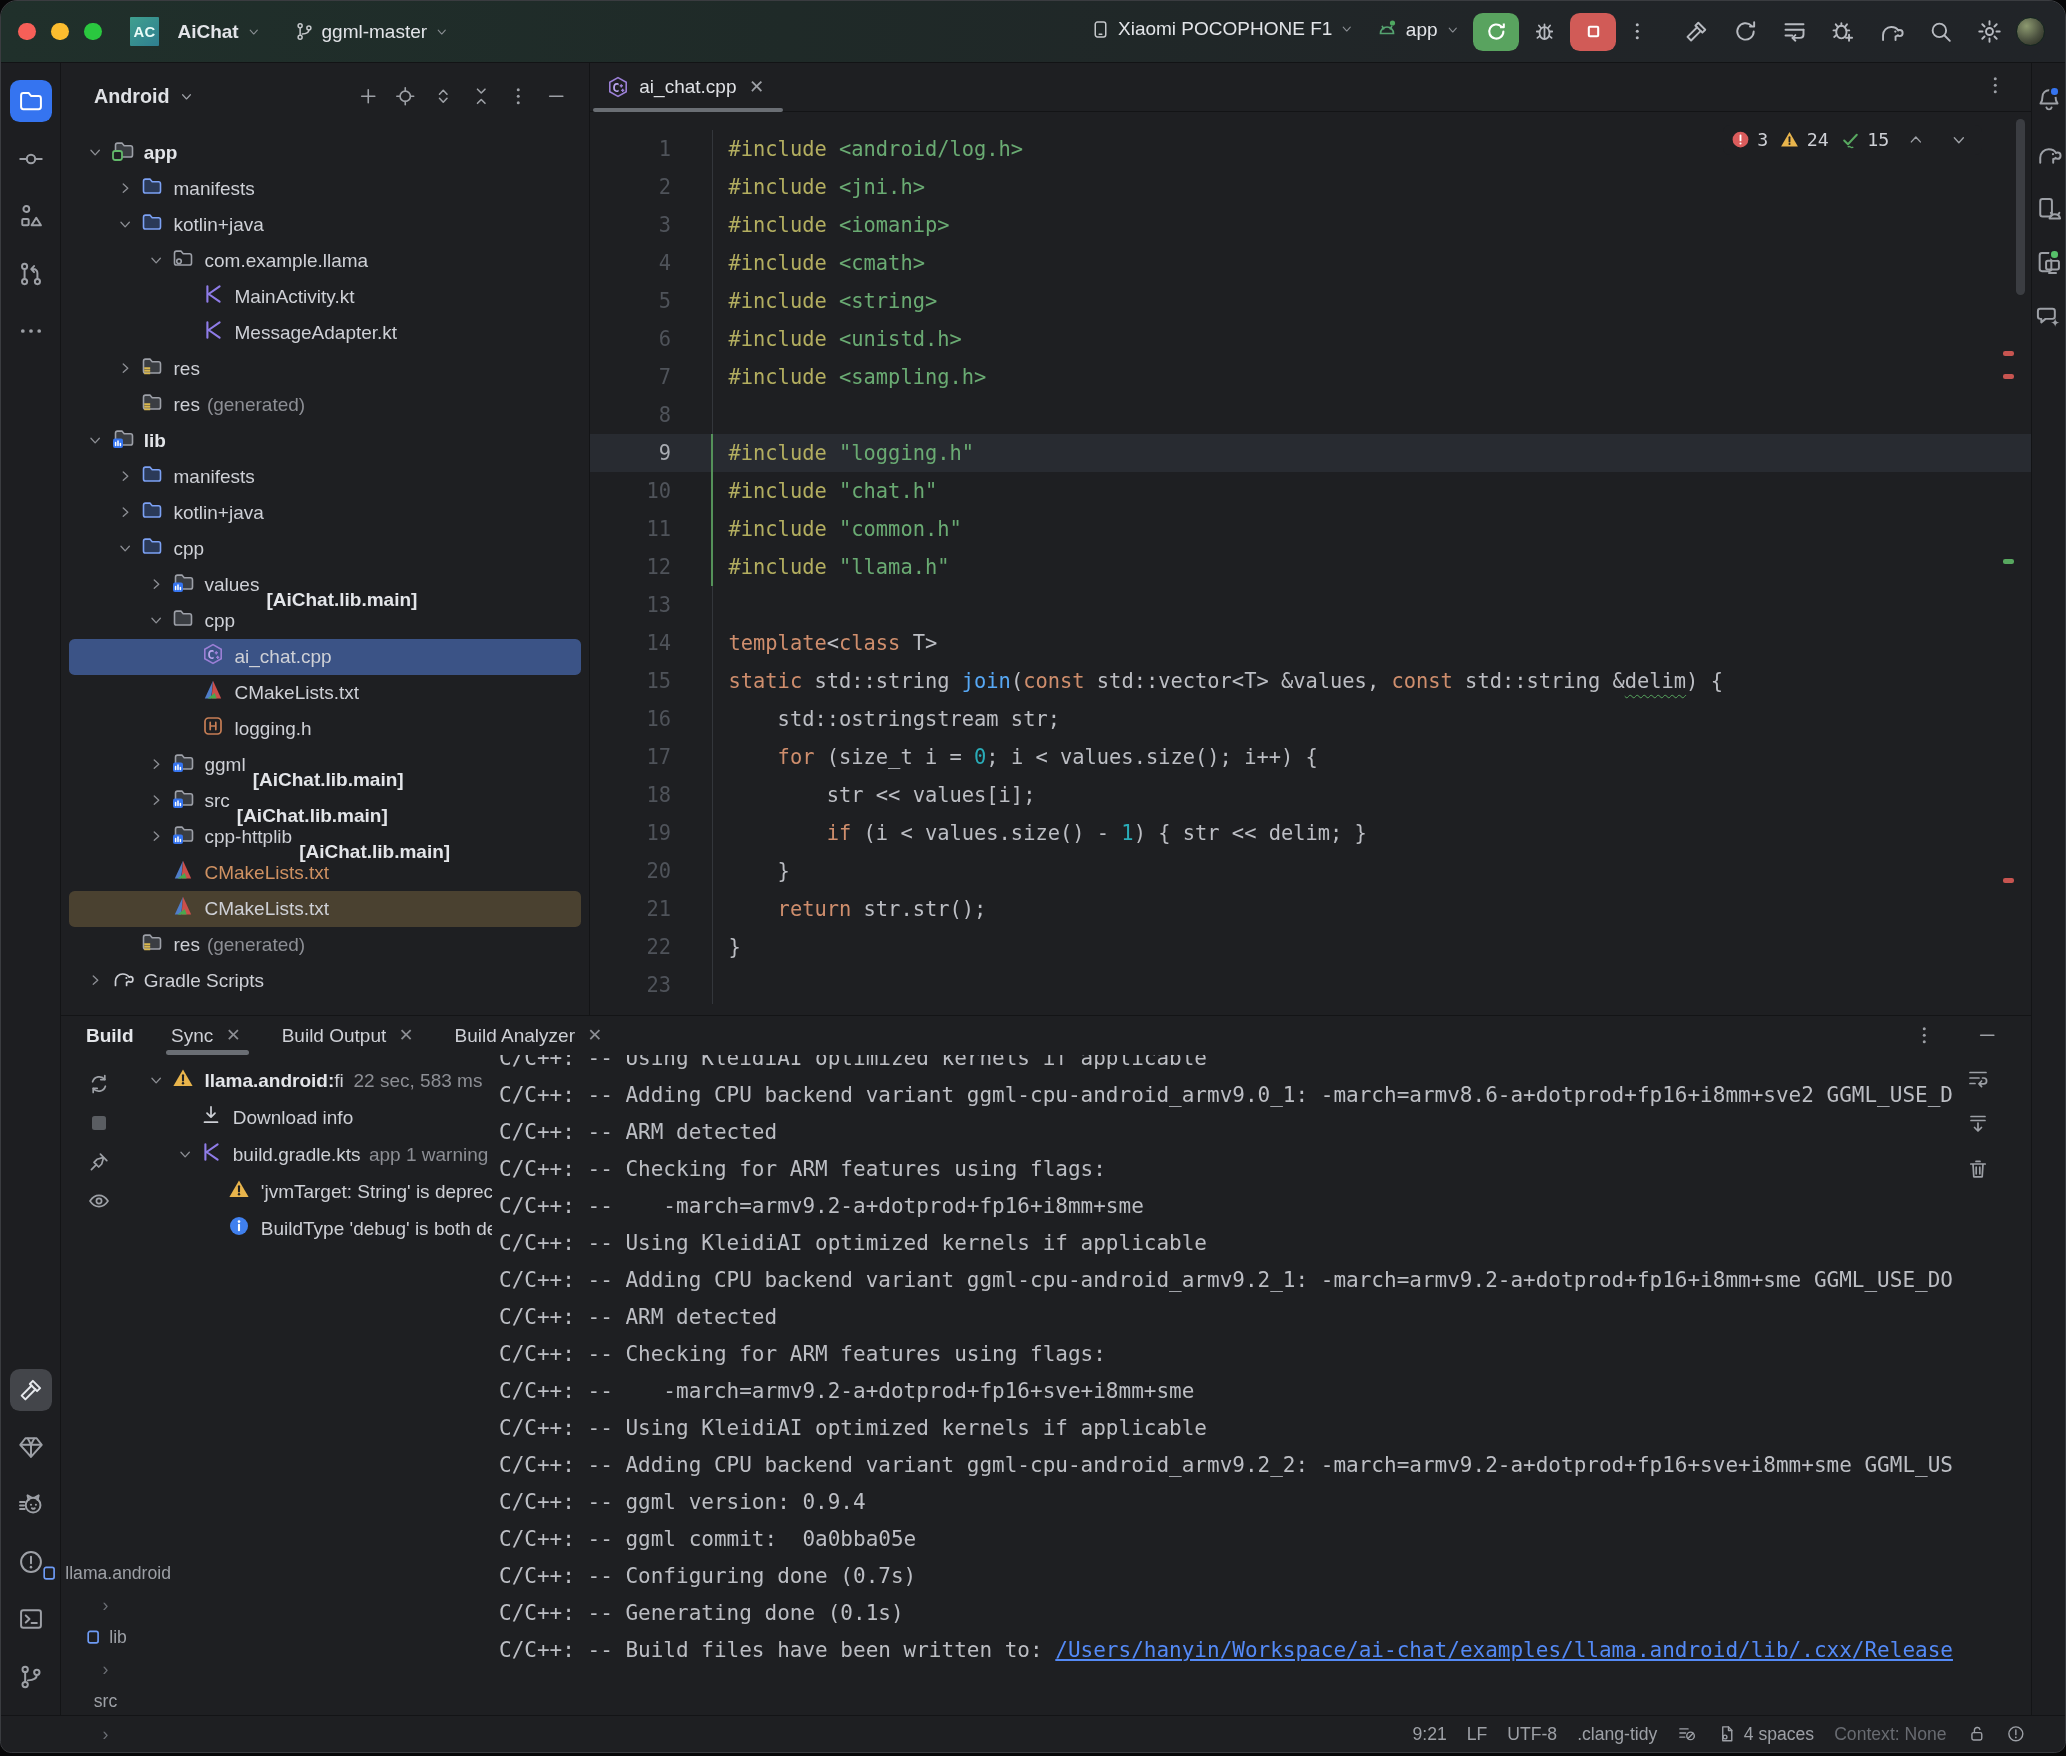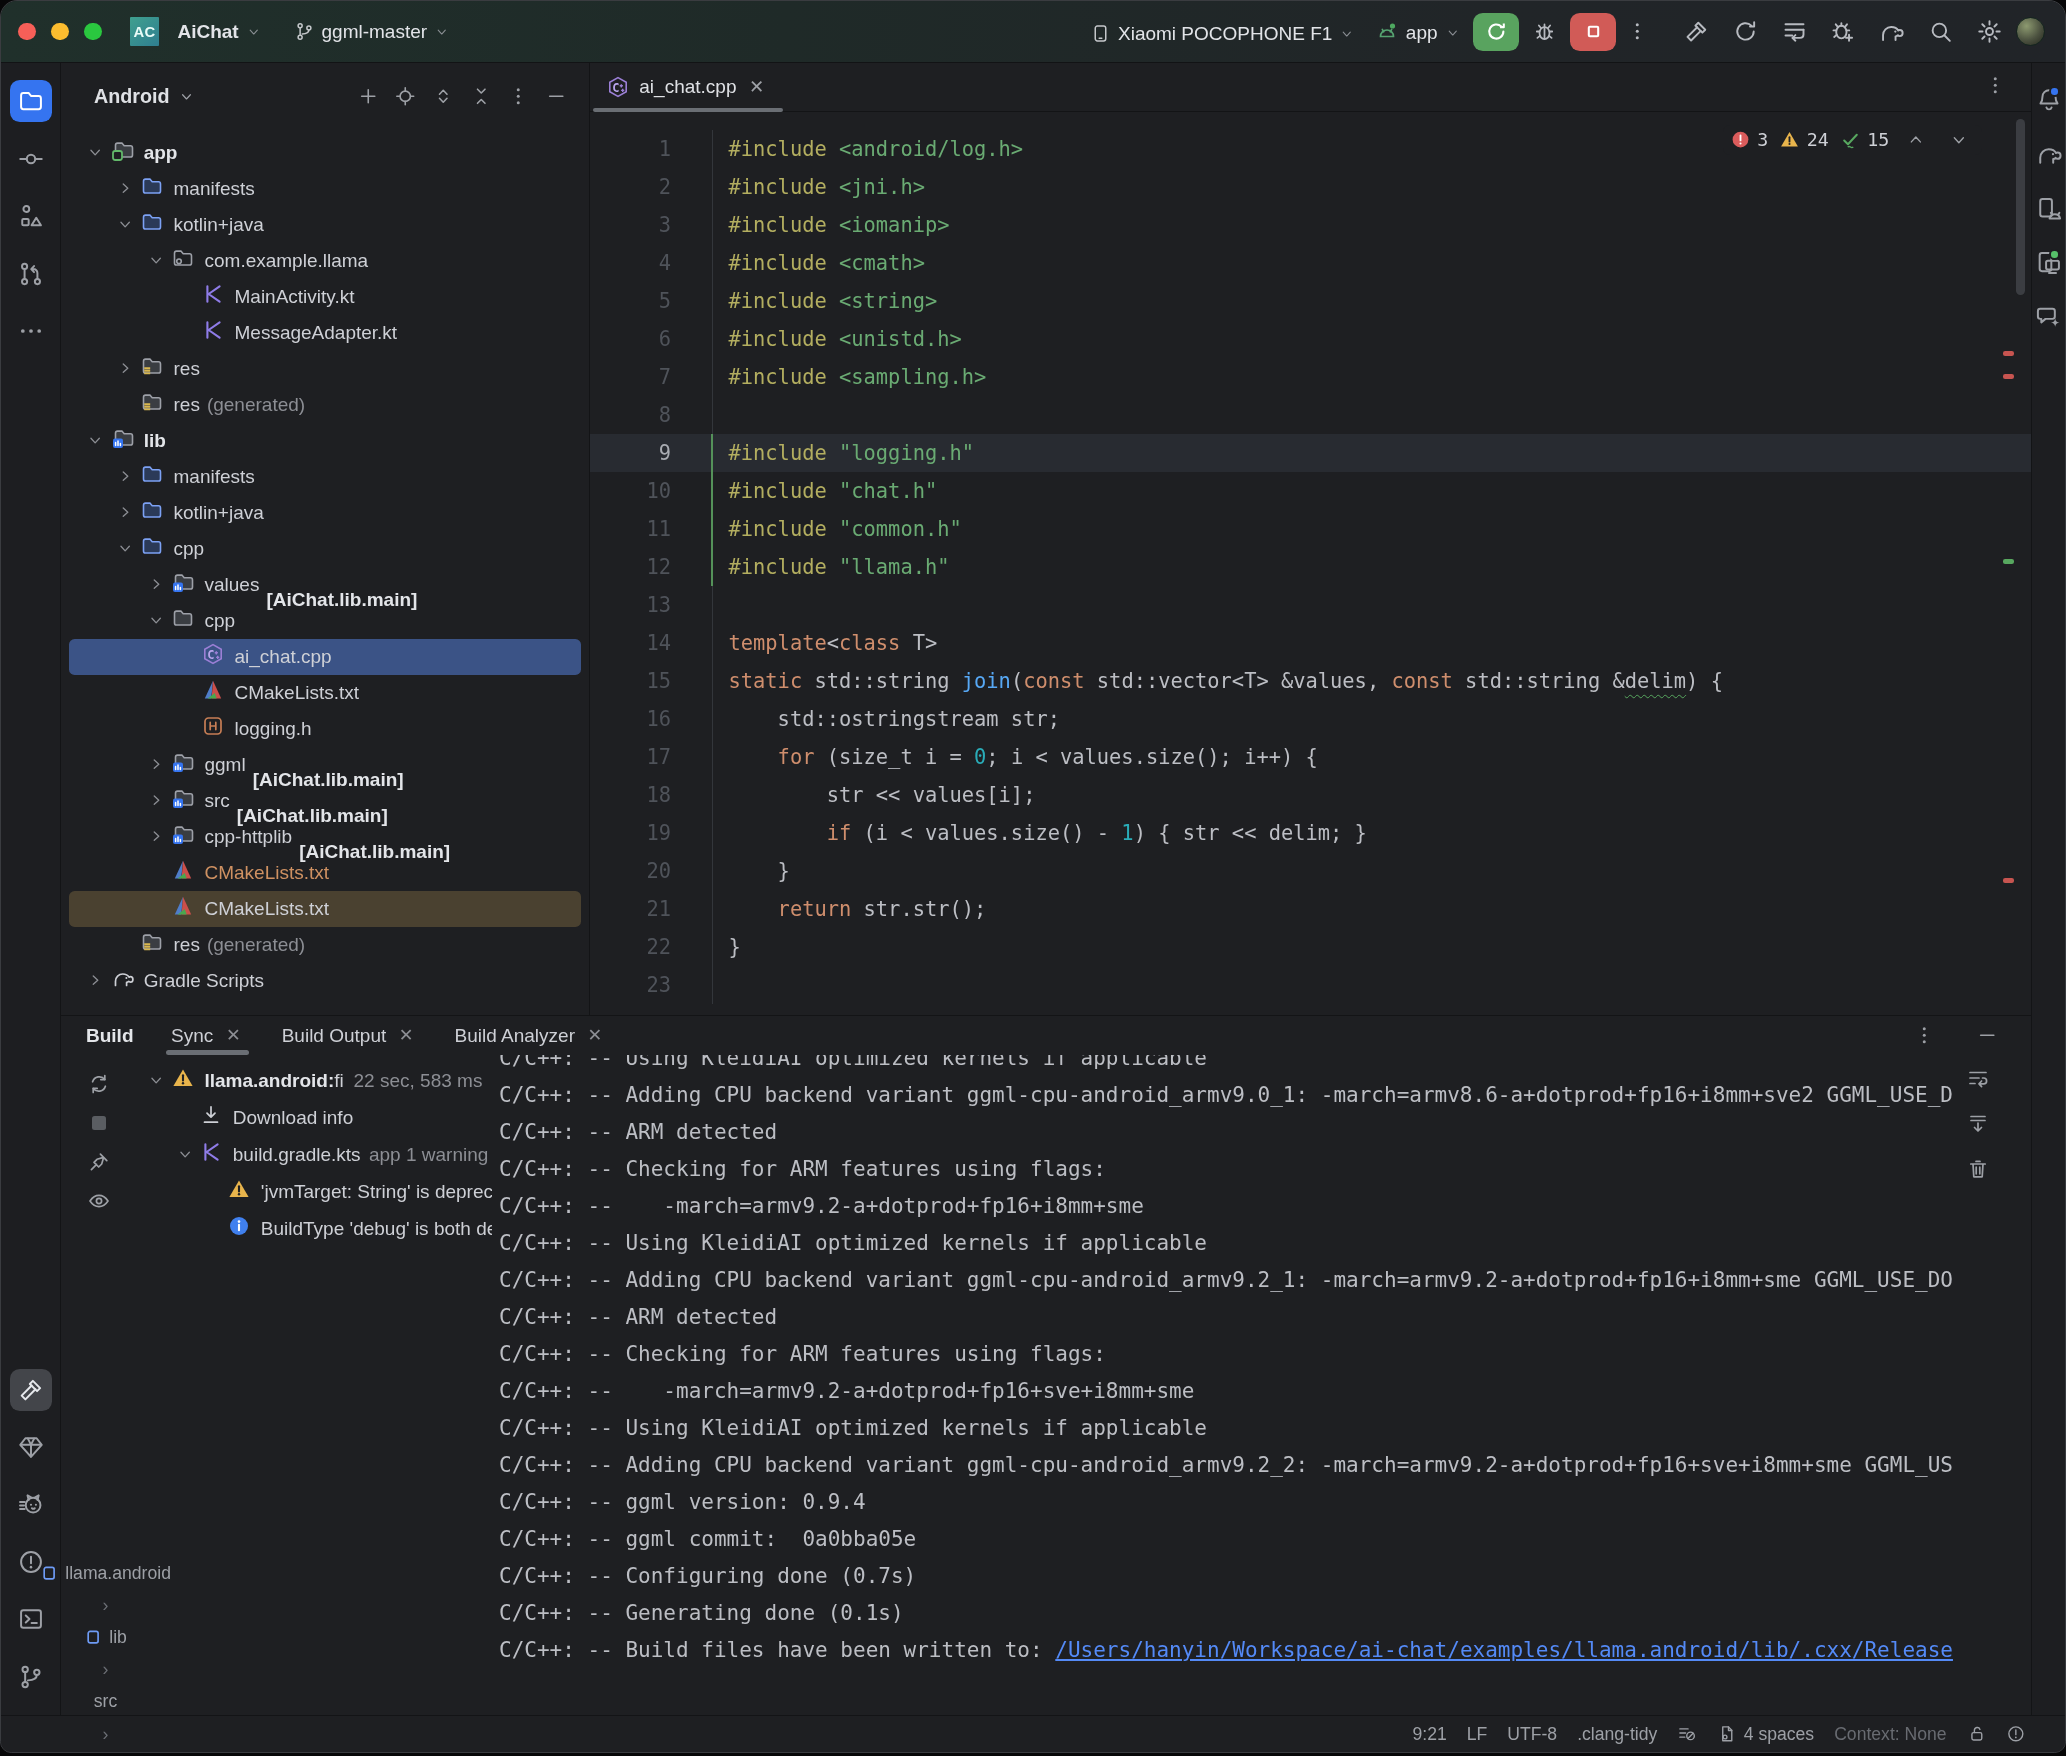--- a/index.html
+++ b/index.html
@@ -11,21 +11,21 @@
   .titlebar{height:62px;display:flex;align-items:center;background:linear-gradient(90deg,#20302b 0%,#1f2a28 38%,#212528 72%,#212428 100%);border-bottom:0.7px solid #121315;padding:0 19.7px 0 17px;}
   .traffic{display:flex;gap:15.5px;margin-right:28px;}
   .tl{width:17.6px;height:17.6px;border-radius:50%;}
   .tl.r{background:#f75f58;} .tl.y{background:#fcbd2f;} .tl.g{background:#2ac83f;}
   .applogo{width:29.5px;height:29.5px;border-radius:1px;background:linear-gradient(140deg,#3fa08f,#2f7e90);color:#eafcf8;font-weight:bold;font-size:14.8px;display:flex;align-items:center;justify-content:center;margin-right:11.2px;letter-spacing:0.4px;}
   .tb-sel{display:flex;align-items:center;gap:7px;background:none;border:none;color:#e2e4e8;font-size:19px;font-family:inherit;padding:5.6px 7px;border-radius:7px;cursor:default;}
   .tb-sel .ic{opacity:.85}
   .tb-sel b{font-weight:600;}
   .chev-s{color:#9da0a6;}
   .spacer{flex:1;}
-  .runwidget{display:flex;align-items:flex-end;gap:6px;margin-right:24px;}
+  .runwidget{display:flex;align-items:flex-start;gap:6px;margin-right:24px;}
   .runbtn{width:46px;height:38px;border-radius:9.8px;border:none;display:flex;align-items:center;justify-content:center;cursor:default;}
   .runbtn.green{background:#59a35f;} .runbtn.red{background:#d15b57;}
   .runbtn.flat{background:transparent;width:39px;}
   .tb-icons{display:flex;align-items:center;gap:9.8px;}
   .tbtn{width:39px;height:38px;border:none;background:transparent;border-radius:8.4px;display:flex;align-items:center;justify-content:center;color:#b7bac0;cursor:default;}
   .tbtn .ic svg{width:27px;height:27px;}
   .avatar{width:29.5px;height:29.5px;border-radius:50%;background:radial-gradient(circle at 35% 30%,#8d9a70,#4c5240 55%,#23251d);border:0.7px solid #14251f;margin-left:7px;}
 
   
   .main{position:absolute;top:62px;left:0;right:0;bottom:37px;display:flex;}

